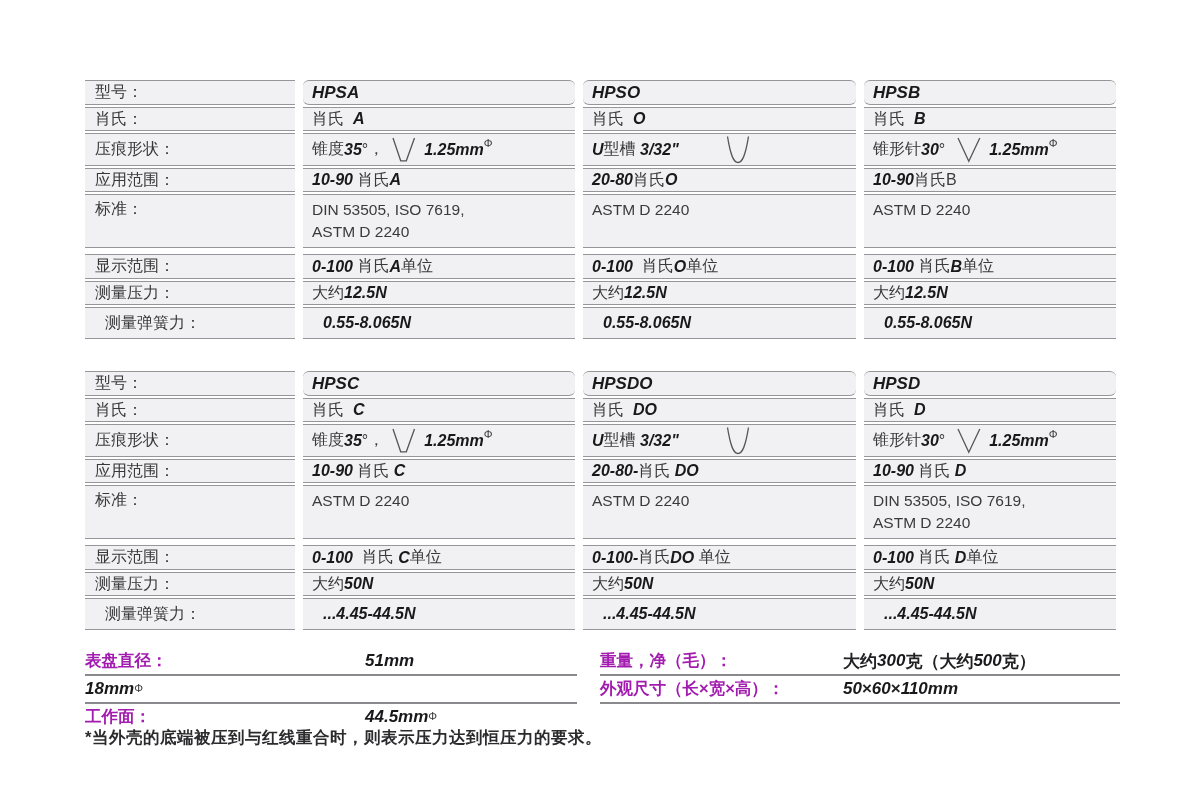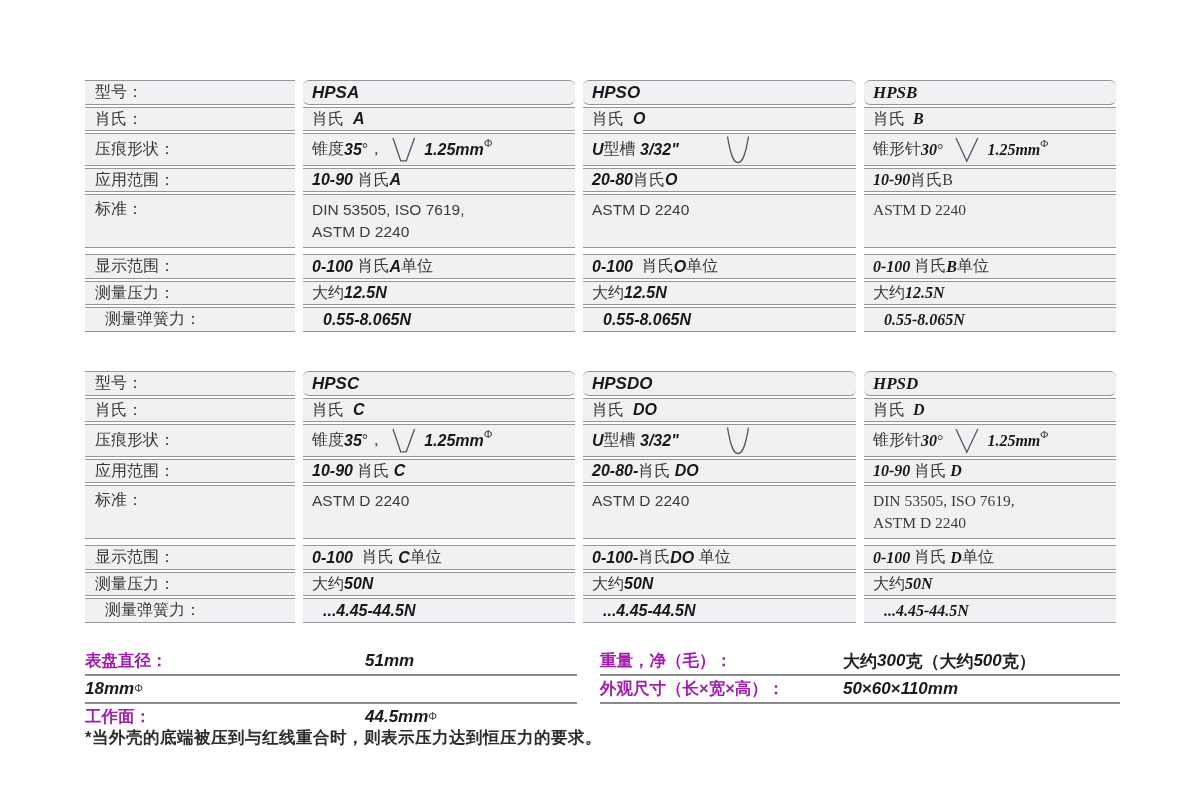--- a/index.html
+++ b/index.html
@@ -13,31 +13,31 @@
   .cell {
     background:#f1f1f3;
     border-top:1px solid #96969a; border-bottom:1px solid #96969a;
     box-sizing:border-box; display:flex; align-items:center; overflow:hidden;
   }
   .cell span { white-space:pre; }
   .label-cell { width:210px; padding-left:10px; font-size:16px; color:#38383a; }
   .value-cell { padding-left:9px; font-size:16px; }
   .value-cell.c0 { width:272px; }
   .value-cell.c1 { width:273px; }
-  .value-cell.c2 { width:252px;font-family:Liberation Serif, serif; }
+  .value-cell.c2 { width:252px; }
   .r0 .cell { height:25px; }
   .r0 .value-cell { font-size:17px;border-radius:6px; }
   .r1 .cell { height:24px; }
   .r2 .cell { height:33px; }
   .r3 .cell { height:24px; }
   .r4 .cell { height:54px; align-items:flex-start; padding-top:4px; }
   .r4 .value-cell { display:block; font-size:15.5px; line-height:1.45; color:#434347; }
   .r5 .cell { height:25px; }
   .r6 .cell { height:24px; }
-  .r7 .cell { height:25px;padding-left:20px; }
+  .r7 .cell { height:32px;padding-left:20px; }
   .s-r  { font-weight:400; font-style:normal; color:#3a3a3c; }
   .s-b  { font-weight:700; font-style:normal; color:#222224; }
   .s-bi { font-weight:700; font-style:italic; color:#19191b; }
   .s-sup { font-weight:400; font-size:11px; align-self:flex-start; margin-top:3px; color:#3a3a3c; }
   .shape-icon { display:inline-flex; margin:0 8px; }
   .shape-icon svg { overflow:visible; }
   .ic-u-groove-indenter-icon { margin-left:46px; }
   .ic-cone-needle-indenter-icon { margin-left:12px; }
   .footer-block { position:absolute; }
   .footer-left  { left:85px;  top:648px; width:492px; }

